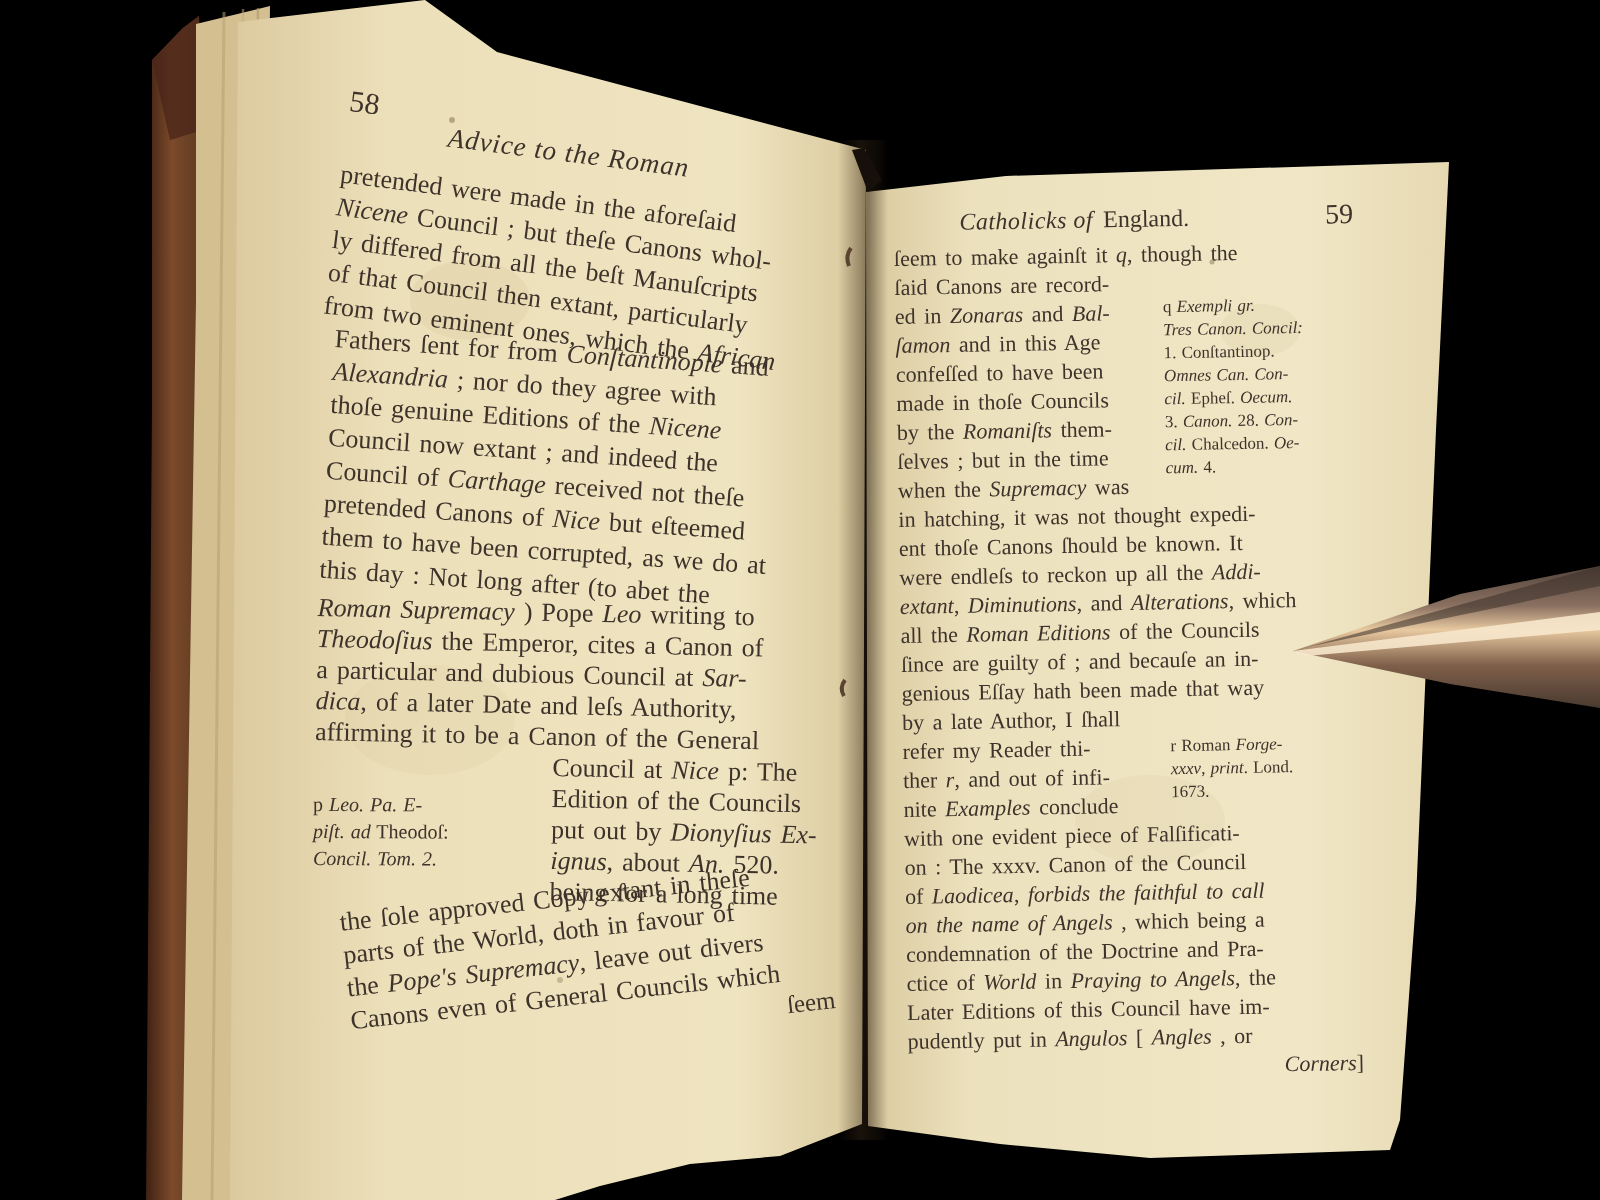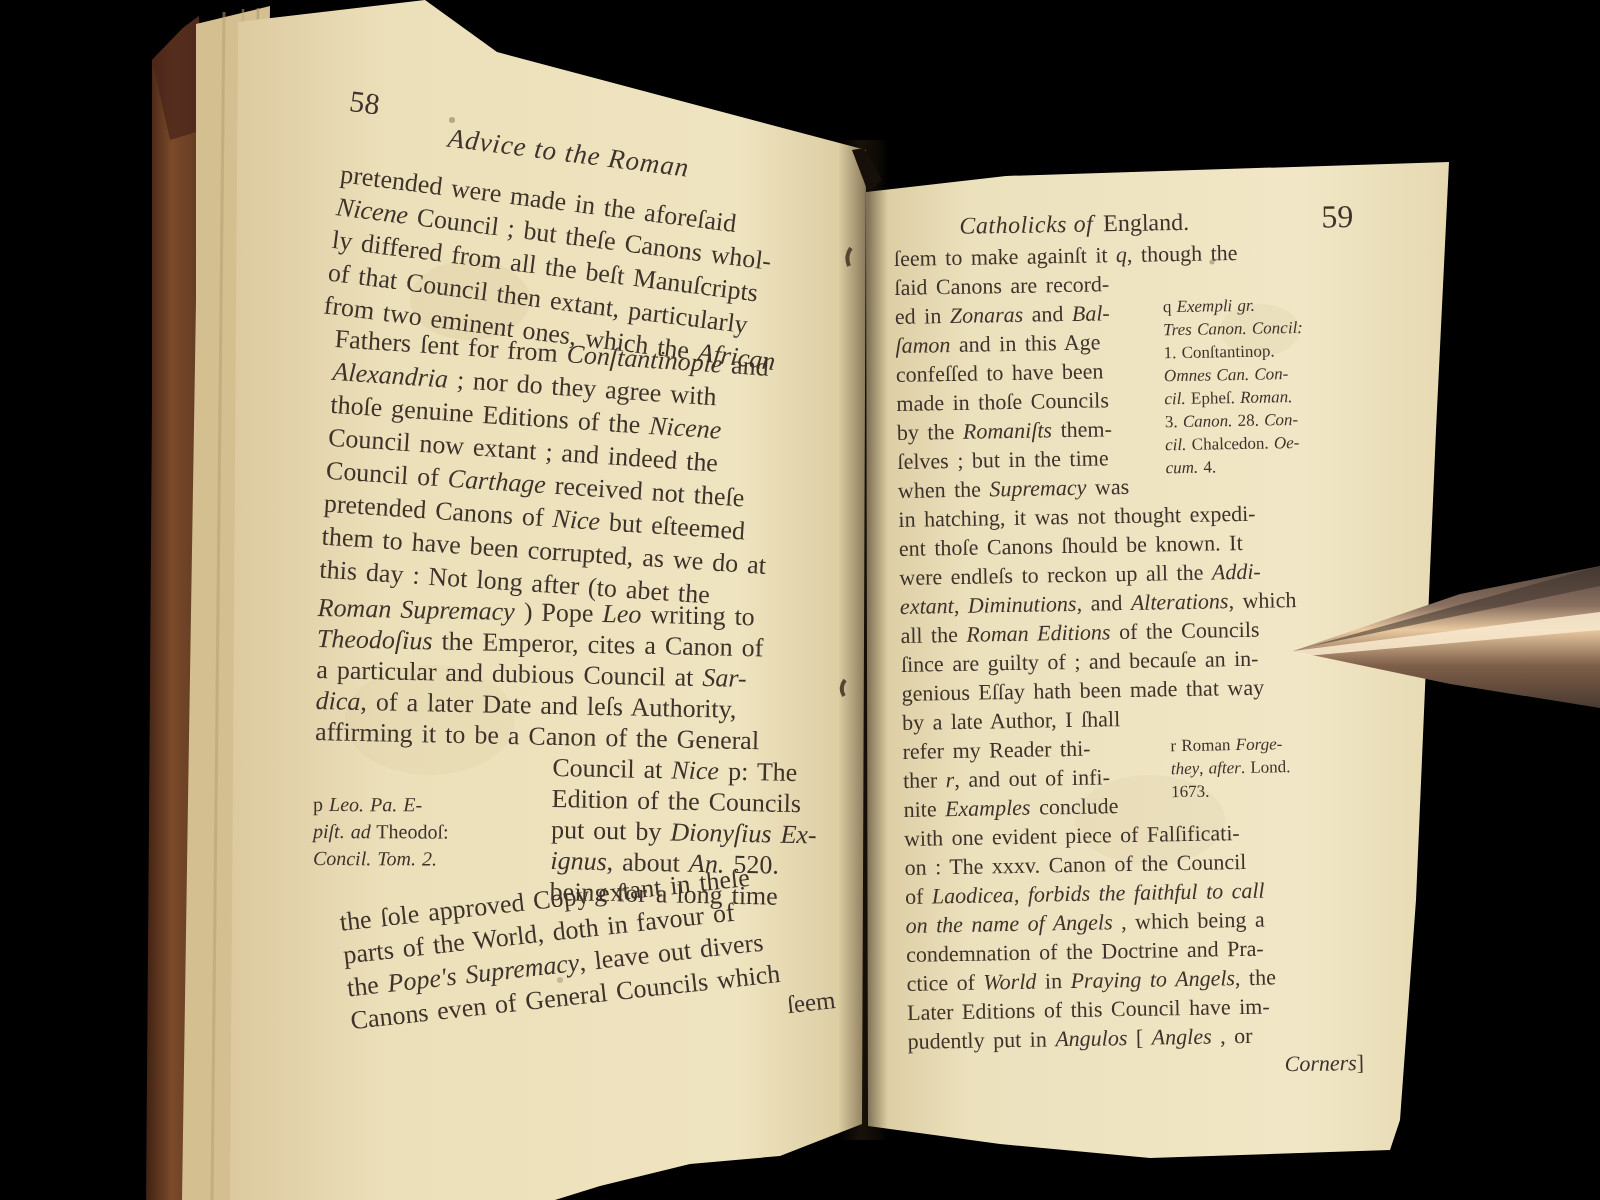--- a/index.html
+++ b/index.html
@@ -27,21 +27,21 @@
   .mnote .line{font-size:20px;line-height:27px;word-spacing:1px;}
   .blk-c .ncol{width:310px;}
   .catch{text-align:right;padding-right:56px;font-size:25px;margin-top:2px;}
 
   
   .right-pg{left:893px;top:206px;width:500px;transform:rotate(-1deg);}
   .right-pg .line{font-size:22px;line-height:29px;word-spacing:3px;}
   .pg-head-r{display:flex;font-size:24px;height:38px;align-items:baseline;}
   .pg-head-r .ital{font-style:italic;margin-left:66px;letter-spacing:.5px;}
   .pg-head-r .rom{margin-left:10px;}
-  .pg-head-r .pageno-r{margin-left:auto;margin-right:40px;font-size:32px;}
+  .pg-head-r .pageno-r{margin-left:auto;margin-right:40px;font-size:28px;}
   .right-pg .noterow .ncol{width:268px;}
   .right-pg .noterow .mnote{width:210px;margin-top:27px;}
   .right-pg .mnote .line{font-size:17px;line-height:23px;word-spacing:1px;}
   .right-pg .noterow.rrow .mnote{margin-top:2px;}
   .closing{text-align:right;padding-right:44px;font-size:22px;line-height:29px;}
   .closing .line{font-size:22px;}
 </style>
 </head>
 <body>
 
@@ -186,21 +186,21 @@
             <div class="line">made in thoſe Councils</div>
             <div class="line">by the <i>Romaniſts</i> them-</div>
             <div class="line">ſelves ; but in the time</div>
             <div class="line">when the <i>Supremacy</i> was</div>
           </div>
         <div class="mnote">
             <div class="line">q <i>Exempli gr.</i></div>
             <div class="line"><i>Tres Canon. Concil:</i></div>
             <div class="line">1. Conſtantinop.</div>
             <div class="line"><i>Omnes Can. Con-</i></div>
-            <div class="line"><i>cil.</i> Epheſ. <i>Roman.</i></div>
+            <div class="line"><i>cil.</i> Epheſ. <i>Oecum.</i></div>
             <div class="line">3. <i>Canon.</i> 28. <i>Con-</i></div>
             <div class="line"><i>cil.</i> Chalcedon. <i>Oe-</i></div>
             <div class="line"><i>cum.</i> 4.</div>
           </div>
       </div>
 
       <div class="lines">
           <div class="line">in hatching, it was not thought expedi-</div>
           <div class="line">ent thoſe Canons ſhould be known.  It</div>
           <div class="line">were endleſs to reckon up all the <i>Addi-</i></div>
@@ -212,21 +212,21 @@
         </div>
 
       <div class="noterow rrow">
         <div class="ncol">
             <div class="line">refer my Reader thi-</div>
             <div class="line">ther <i>r</i>, and out of infi-</div>
             <div class="line">nite <i>Examples</i> conclude</div>
           </div>
         <div class="mnote">
             <div class="line">r Roman <i>Forge-</i></div>
-            <div class="line"><i>they</i>, <i>after</i>. Lond.</div>
+            <div class="line"><i>xxxv</i>, <i>print</i>. Lond.</div>
             <div class="line">1673.</div>
           </div>
       </div>
 
       <div class="lines">
           <div class="line">with one evident piece of Falſificati-</div>
           <div class="line">on : The xxxv. Canon of the Council</div>
           <div class="line">of <i>Laodicea</i>, <i>forbids the faithful to call</i></div>
           <div class="line"><i>on the name of Angels</i> , which being a</div>
           <div class="line">condemnation of the Doctrine and Pra-</div>

